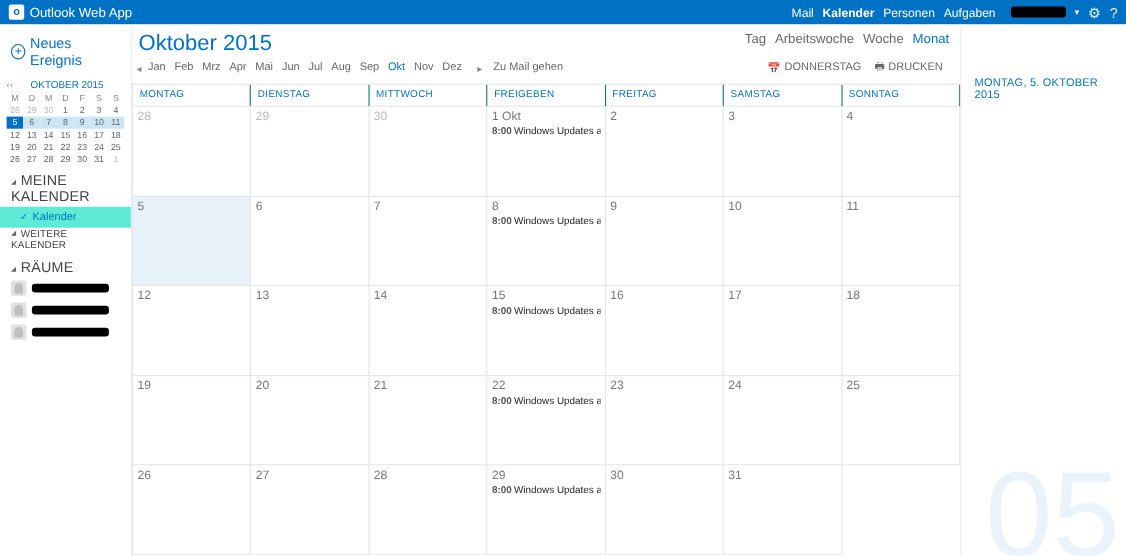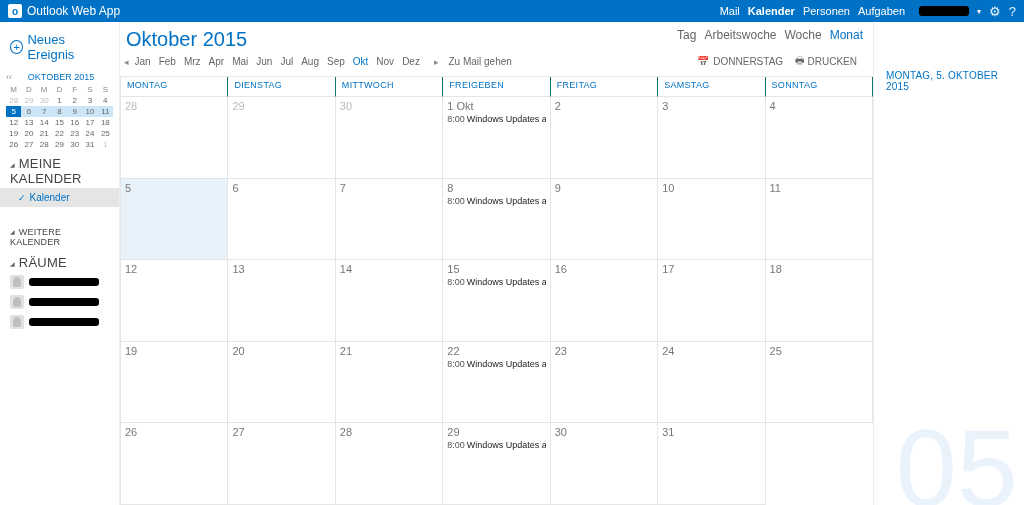--- a/index.html
+++ b/index.html
@@ -23,21 +23,21 @@
   .mini .navrow .arrow{color:#888;font-size:9px;cursor:pointer}
   .mini table{width:100%;border-collapse:collapse;font-size:8px;text-align:center;color:#666}
   .mini th{font-weight:400;color:#888}
   .mini td{padding:1px 0}
   .mini td.range{background:#cde6f7}
   .mini td.today{background:#0072C6;color:#fff}
   .mini td.dim{color:#bbb}
   .side .section{padding:6px 10px 2px;font-size:13px;color:#444;text-transform:uppercase;letter-spacing:.2px;cursor:pointer}
   .side .section::before{content:"◢";font-size:6px;margin-right:4px;color:#666;display:inline-block;transform:translateY(-1px)}
   .side .cal-item{padding:4px 10px 4px 18px;font-size:10px;color:#0072C6;cursor:pointer}
-  .side .cal-item.sel{background:#e5e5e5}
+  .side .cal-item.sel{background:#5eead4}
   .side .cal-item .chk{margin-right:4px;font-size:9px}
   .side .room{display:flex;align-items:center;gap:5px;padding:3px 10px;cursor:pointer}
   .side .room .av{width:14px;height:14px;background:#e1e1e1;border-radius:2px;display:inline-block;position:relative}
   .side .room .av::after{content:"";position:absolute;inset:2px 3px;border-radius:50% 50% 2px 2px;background:#bfbfbf}
   .side .room .rbar{height:8px;background:#000;border-radius:3px;flex:1;max-width:70px}
   .main{flex:1;display:flex;flex-direction:column;min-width:0}
   .main-h{display:flex;align-items:flex-start;padding:6px 10px 0 6px;gap:20px}
   .title{color:#0072C6;font-size:20px;font-weight:300}
   .view-toggle{margin-left:auto;display:flex;align-items:flex-end;gap:8px;font-size:12px;color:#666}
   .view-toggle span{cursor:pointer}
@@ -49,21 +49,21 @@
   .months .today-link{margin-left:4px;color:#666}
   .tools{margin-left:auto;display:flex;gap:12px;padding-right:10px;color:#666;font-size:10px;align-items:center}
   .tools span{display:inline-flex;align-items:center;gap:3px;cursor:pointer}
   .grid{flex:1;display:grid;grid-template-columns:repeat(7,1fr);grid-template-rows:20px repeat(5,1fr);border-top:1px solid #e5e5e5;border-left:1px solid #e5e5e5;position:relative;min-height:0}
   .hd{font-size:9px;color:#0072C6;padding:3px 6px;border-right:1px solid #0f766e;border-bottom:1px solid #e5e5e5;letter-spacing:.3px}
   .cell{border-right:1px solid #e5e5e5;border-bottom:1px solid #e5e5e5;padding:3px 4px;font-size:10px;color:#777;position:relative;overflow:hidden}
   .cell.dim{color:#bbb}
   .cell.sel{background:#e8f2fb}
   .cell .dn{font-size:11px}
   .cell .ev{font-size:9px;color:#222;margin-top:2px;white-space:nowrap;overflow:hidden;text-overflow:clip}
-  .cell .ev b{font-weight:400;color:#555;margin-right:2px}
+  .cell .ev b{font-weight:700;color:#555;margin-right:2px}
   .agenda{width:151px;border-left:1px solid #eee;position:relative;padding:48px 10px 0 12px}
   .agenda .date{color:#0072C6;font-size:10px;letter-spacing:.2px}
   .agenda .big{position:absolute;bottom:-18px;right:6px;font-size:110px;color:#eaf3fb;font-weight:300;line-height:1;user-select:none}
 </style>
 </head>
 <body>
 
 <div class="topbar">
   <span class="logo">
     <span class="logo-box">o</span>
@@ -147,21 +147,21 @@
               <td class="">31</td>
               <td class="dim">1</td>
             </tr>
           </tbody>
         </table>
     </div>
     <div class="section">MEINE KALENDER</div>
     <div class="cal-item sel">
       <span class="chk">✓</span><span>Kalender</span>
     </div>
-    <div class="section" style="font-size:9px;padding-top:20px">WEITERE KALENDER</div>
+    <div class="section" style="font-size:9px;padding-top:0">WEITERE KALENDER</div>
     <div class="section">RÄUME</div>
     <div class="room">
         <span class="av"></span>
         <span class="rbar"></span>
       </div>
     <div class="room">
         <span class="av"></span>
         <span class="rbar"></span>
       </div>
     <div class="room">

